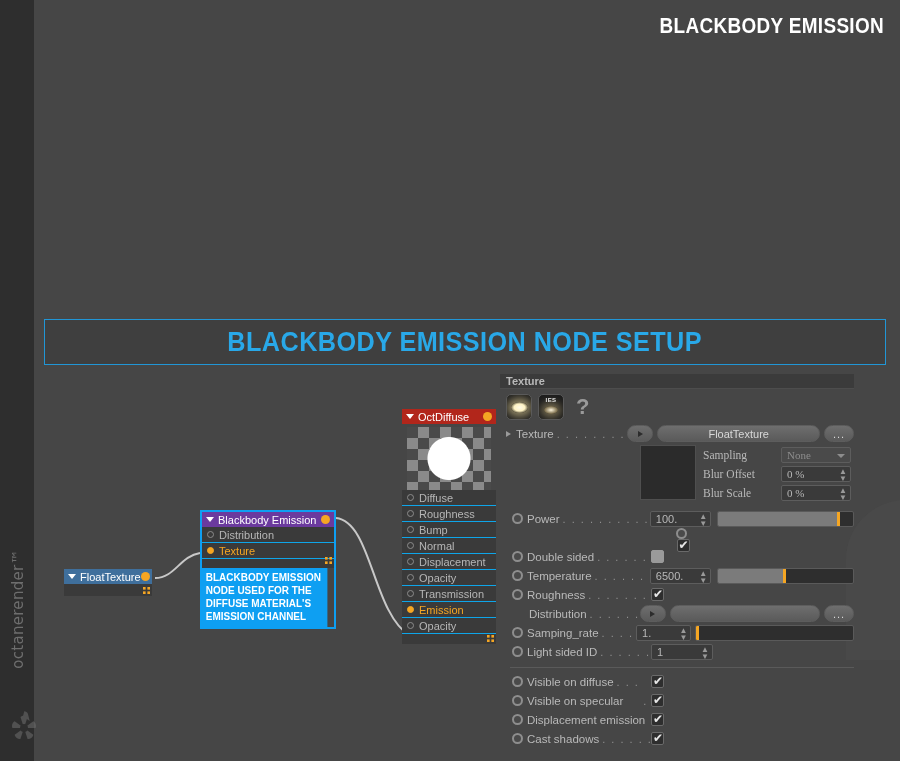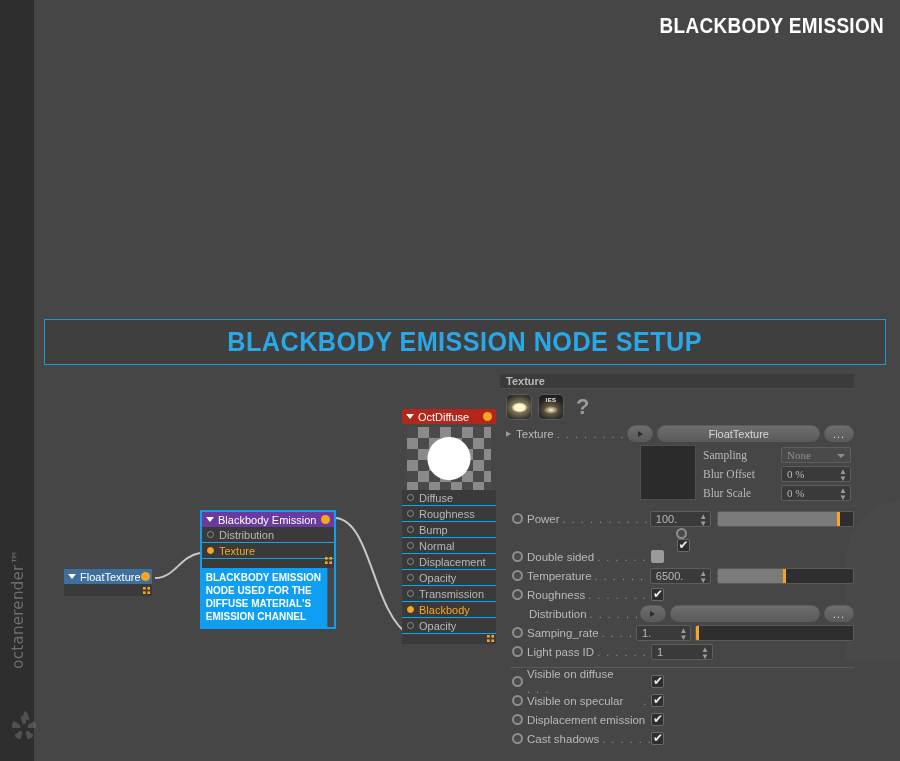--- a/index.html
+++ b/index.html
@@ -407,34 +407,34 @@
       </div>
       <div class="slider" style="width:180px;margin-left:4px;">
         <div class="fill" style="width:0%"></div>
           <div class="mark" style="left:0%"></div>
       </div>
     </div>
 
     <div class="prow" style="padding-left:12px;">
       <div class="radio-dot"></div>
       <div class="plabel" style="width:124px;">
-        <span>Light pass ID</span>
+        <span>Light sided ID</span>
         <span class="pdots">. . . . . . .</span>
       </div>
       <div class="numbox" style="width:62px;">
         <span>1</span>
         <span class="spin">▲<br>▼</span>
       </div>
     </div>
 
     <div class="divider" style="margin:6px 0 4px 10px;width:344px;"></div>
 
     <div class="prow" style="padding-left:12px;">
       <div class="radio-dot"></div>
-      <div class="plabel" style="width:124px;flex-direction:column;">
+      <div class="plabel" style="width:124px;">
         <span>Visible on diffuse</span>
         <span class="pdots">. . .</span>
       </div>
       <div class="check on"></div>
     </div>
 
     <div class="prow" style="padding-left:12px;">
       <div class="radio-dot"></div>
       <div class="plabel" style="width:124px;gap:20px;">
         <span>Visible on specular</span>
@@ -549,21 +549,21 @@
     <div class="node-port">
       <span class="port-dot"></span>
       <span>Opacity</span>
     </div>
     <div class="node-port">
       <span class="port-dot"></span>
       <span>Transmission</span>
     </div>
     <div class="node-port">
       <span class="port-dot on"></span>
-      <span style="color:#f5a623;">Blackbody</span>
+      <span style="color:#f5a623;">Emission</span>
     </div>
     <div class="node-port" style="position:relative;">
       <span class="port-dot"></span>
       <span>Opacity</span>
     </div>
     <div style="height:10px;background:#3a3a3a;position:relative;">
       <svg class="resize-grip" viewBox="0 0 8 8">
         <g fill="#f5a623">
             <rect x="0" y="0" width="3" height="3"></rect>
             <rect x="5" y="0" width="3" height="3"></rect>

